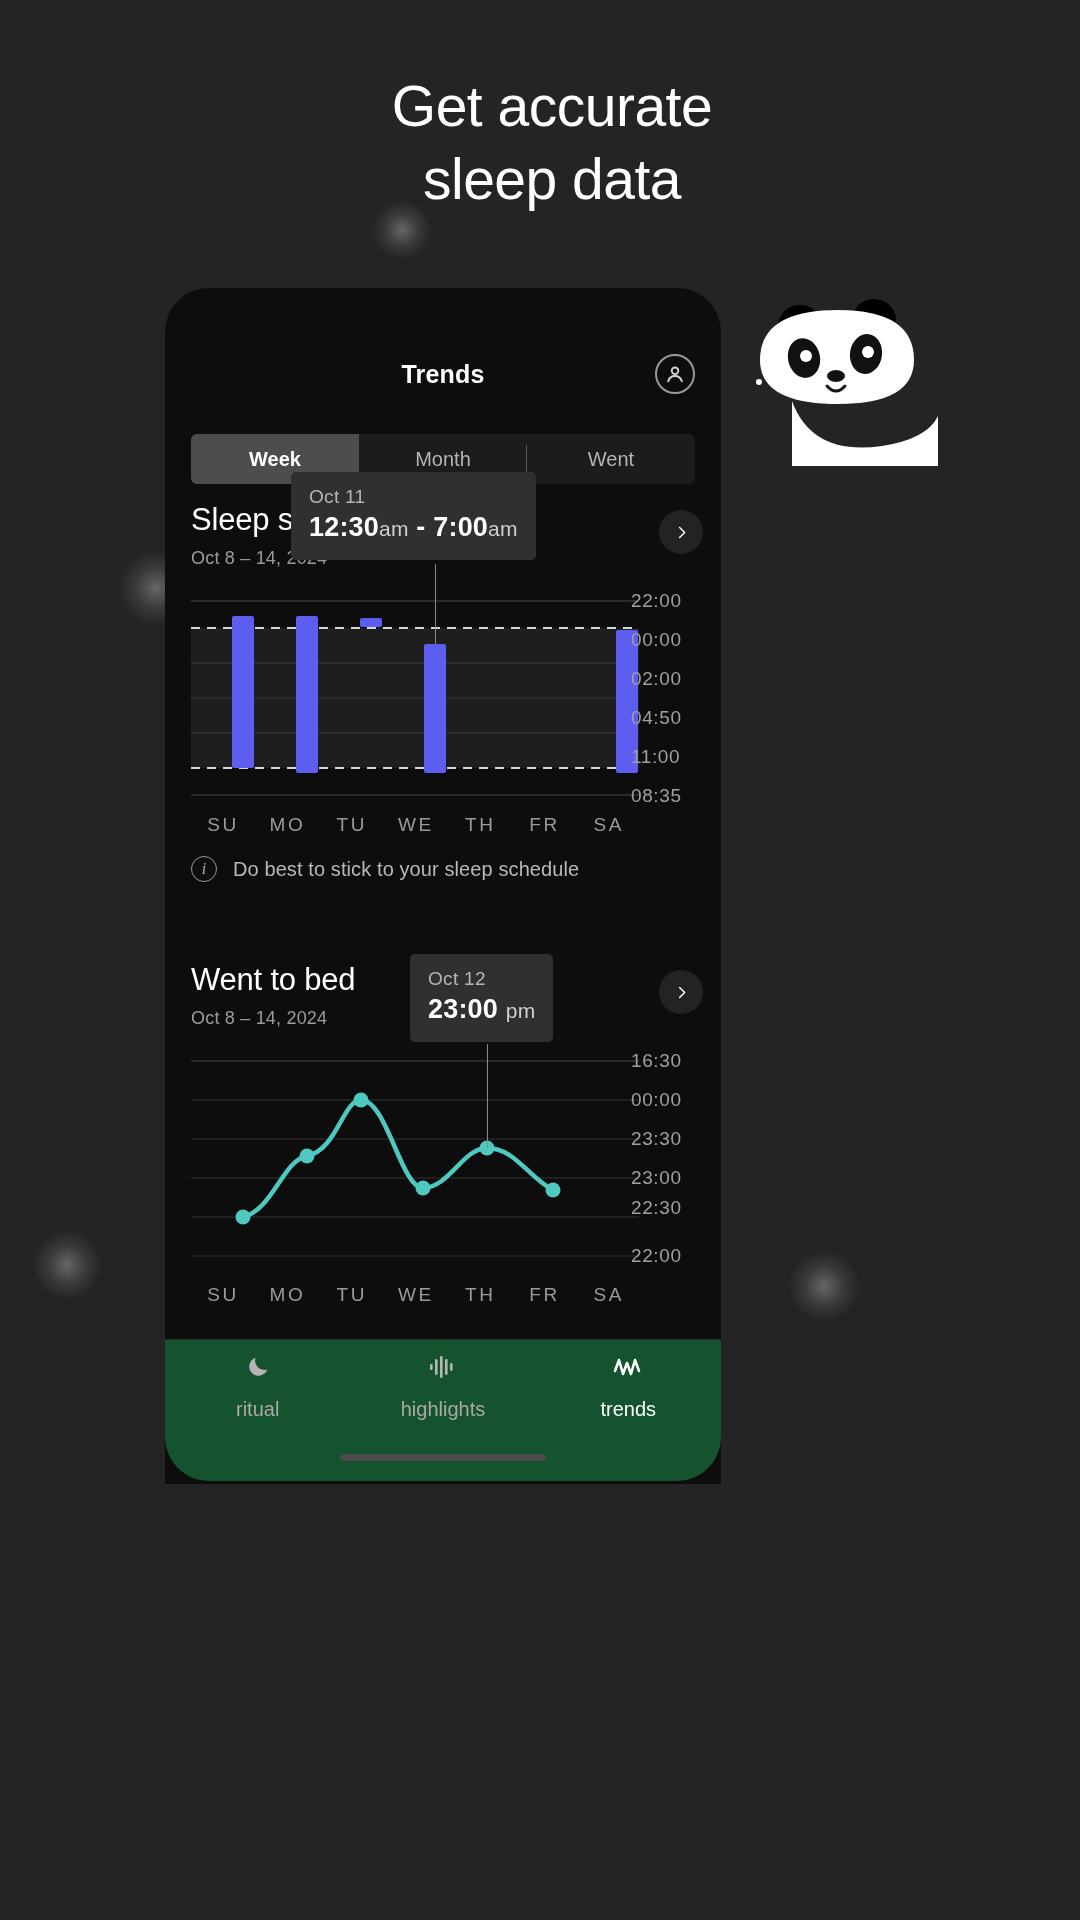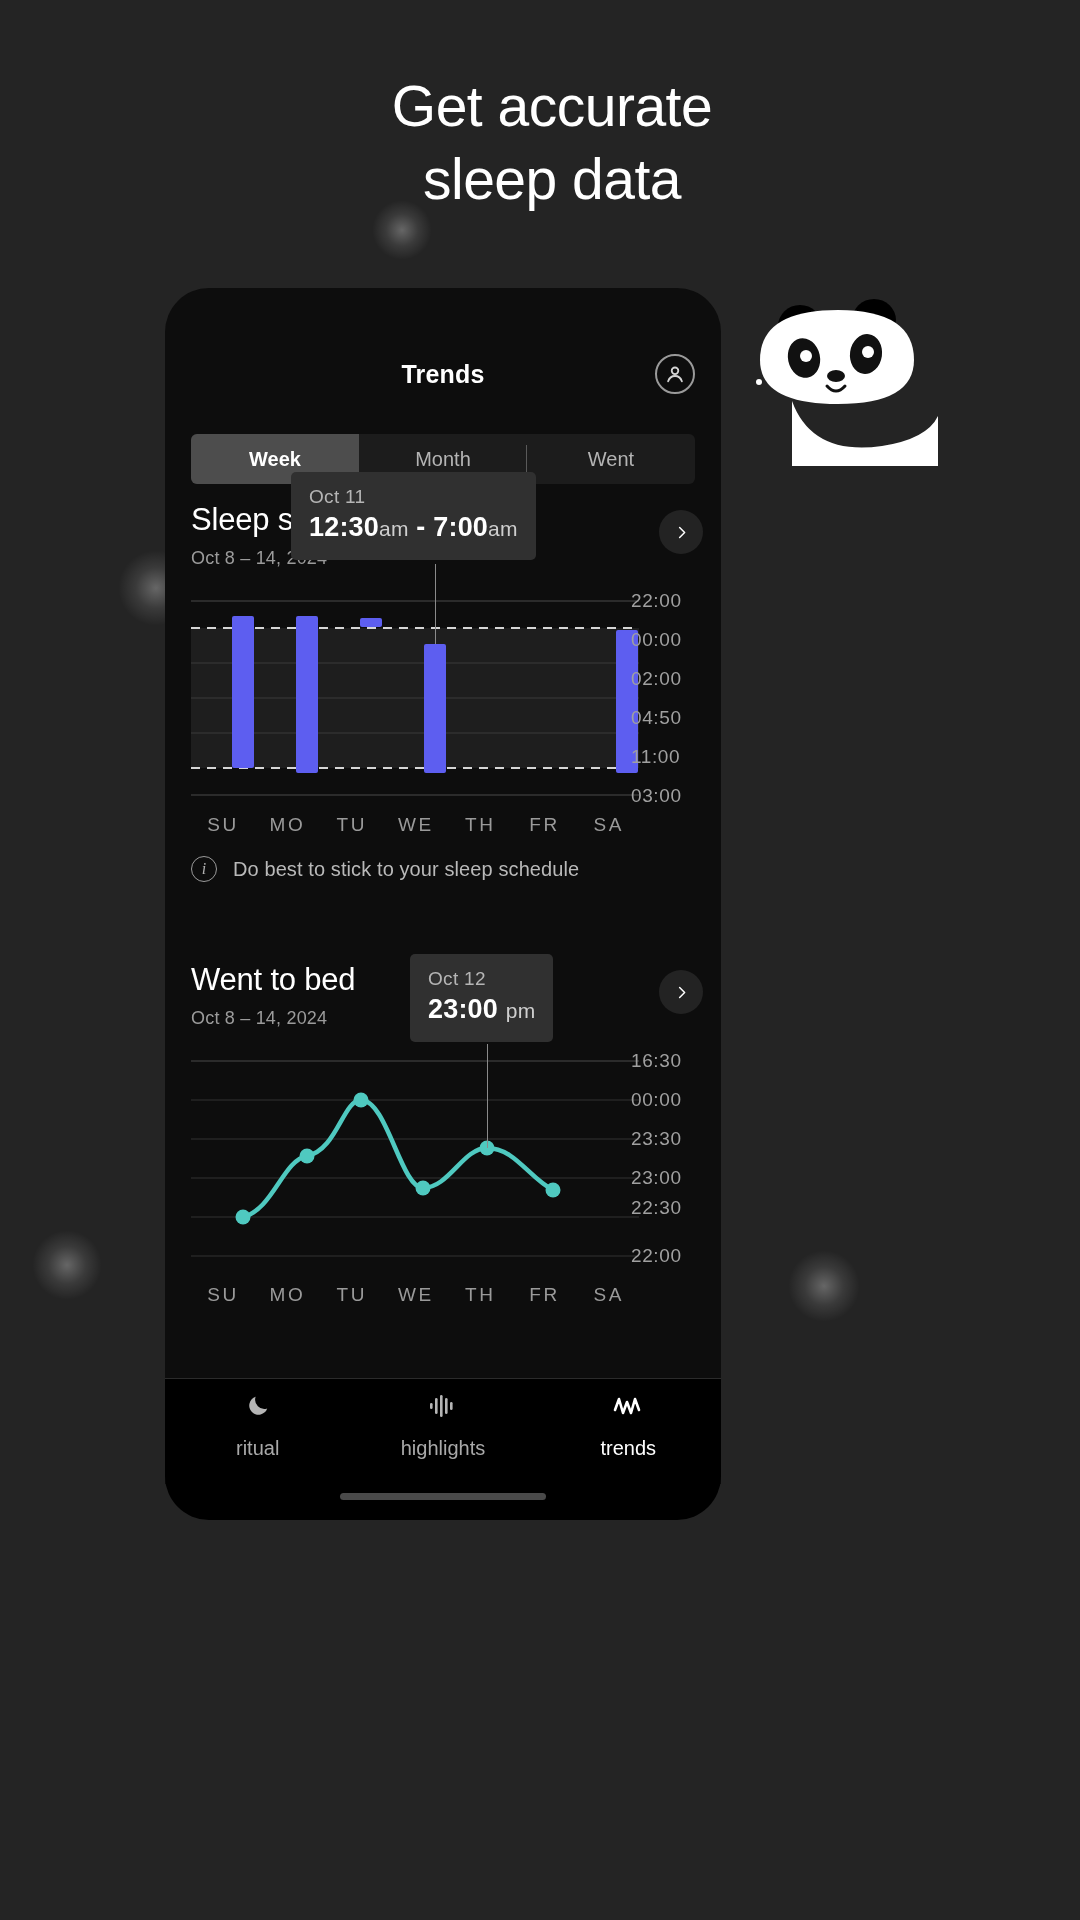--- a/index.html
+++ b/index.html
@@ -62,22 +62,22 @@
   .xlabels { position:absolute; left:26px; display:flex; }
   .xlabel { flex:1; text-align:center; color:#9a9a9a; font-size:19px; letter-spacing:2.6px; }
 
   .infoline { position:absolute; left:26px; display:flex; align-items:center; gap:16px; }
   .info-icon { width:26px; height:26px; border-radius:50%; border:1.6px solid #9a9a9a;
     display:flex; align-items:center; justify-content:center; color:#b0b0b0;
     font-size:16px; font-style:italic; font-family:"Liberation Serif", serif; }
   .info-text { color:#b9b9b9; font-size:20px; letter-spacing:0.1px; }
 
   
-  .bottomnav { position:absolute; left:165px; top:1378px; width:556px; height:142px;
-    background:#000000; border-radius:0 0 44px 44px; border-top:1px solid #2b2b2b; }
+  .bottomnav { position:absolute; left:165px; top:1339px; width:556px; height:142px;
+    background:#14532d; border-radius:0 0 44px 44px; border-top:1px solid #2b2b2b; }
   .navitems { position:absolute; left:0; top:14px; width:556px; display:flex; }
   .navitem { flex:1; display:flex; flex-direction:column; align-items:center; gap:14px; }
   .navlabel { font-size:20px; color:#a9a9a9; }
   .navitem.active .navlabel { color:#ffffff; }
   .home-ind { position:absolute; left:50%; transform:translateX(-50%); bottom:20px;
     width:206px; height:7px; border-radius:4px; background:#4a4a4a; }
 
   
   .panda { position:absolute; left:752px; top:296px; width:190px; height:170px; }
 </style>
@@ -170,21 +170,21 @@
             <rect x="425" y="30" width="22" height="143" rx="2" fill="#5d5ef0"></rect>
           </svg>
         </div>
 
         <div class="yaxis" style="left:466px;top:104px;height:196px;width:80px;">
           <div class="ytick" style="top:1px;">22:00</div>
           <div class="ytick" style="top:40px;">00:00</div>
           <div class="ytick" style="top:79px;">02:00</div>
           <div class="ytick" style="top:118px;">04:50</div>
           <div class="ytick" style="top:157px;">11:00</div>
-          <div class="ytick" style="top:196px;">03:00</div>
+          <div class="ytick" style="top:196px;">08:35</div>
         </div>
 
         <div class="xlabels" style="top:318px;width:450px;">
           <div class="xlabel">SU</div>
           <div class="xlabel">MO</div>
           <div class="xlabel">TU</div>
           <div class="xlabel">WE</div>
           <div class="xlabel">TH</div>
           <div class="xlabel">FR</div>
           <div class="xlabel">SA</div>

